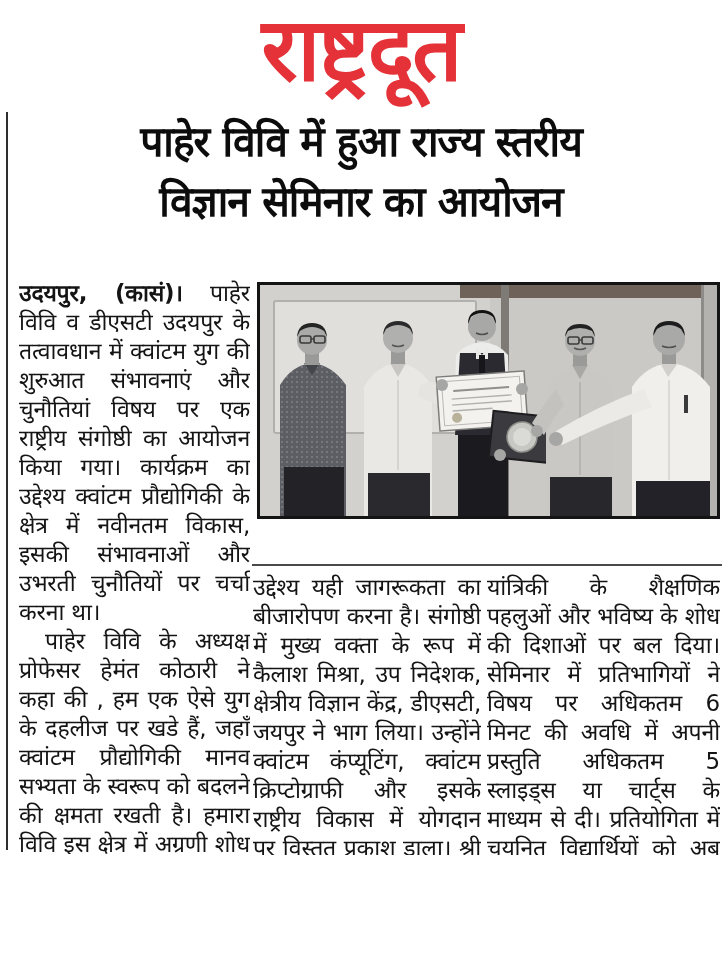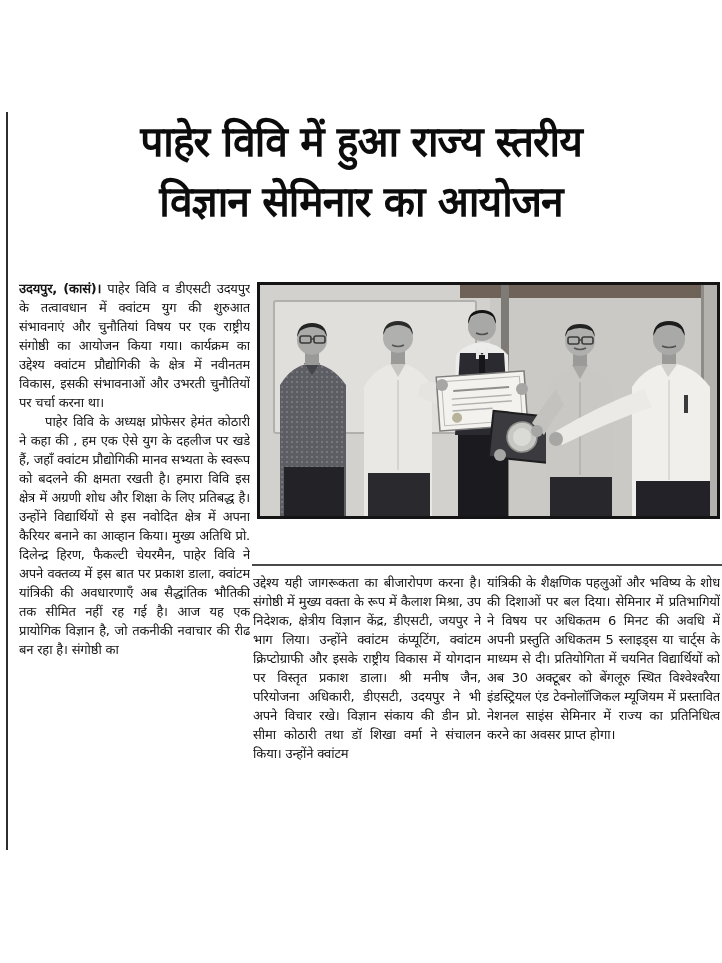--- a/index.html
+++ b/index.html
@@ -36,22 +36,22 @@
   }
   .vrule {
     position: absolute;
     left: 6px; top: 112px;
     width: 2px; height: 738px;
     background: #2e2e2e;
   }
   .colbox {
     position: absolute;
     text-align: justify;
-    font-size: 13px;
-    line-height: 19px;
+    font-size: 23px;
+    line-height: 29px;
     letter-spacing: -0.2px;
     color: #141414;
   }
   .colbox p + p { text-indent: 26px; }
   .dateline { font-weight: bold; }
   .col1 { left: 19px;  top: 279px; width: 231px; height: 575px; overflow: hidden; }
   .col2 { left: 253px; top: 573px; width: 228px; height: 282px; overflow: hidden; }
   .col3 { left: 487px; top: 573px; width: 233px; height: 282px; overflow: hidden; }
   .photo-frame {
     position: absolute;
@@ -76,20 +76,21 @@
     left: 252px; top: 564px;
     width: 470px; height: 2px;
     background: #4a4a4a;
   }
 </style>
 </head>
 <body>
 
 <div class="page">
 
+  <div class="masthead" style="color: rgb(229, 50, 56);">राष्ट्रदूत</div>
 
   <div class="headline">
     <div>पाहेर विवि में हुआ राज्य स्तरीय</div>
     <div>विज्ञान सेमिनार का आयोजन</div>
   </div>
 
   <div class="vrule"></div>
 
   <div class="colbox col1">
     <p><span class="dateline">उदयपुर, (कासं)।</span><span> पाहेर विवि व डीएसटी  उदयपुर के तत्वावधान में क्वांटम युग की शुरुआत संभावनाएं और चुनौतियां विषय पर एक राष्ट्रीय संगोष्ठी का आयोजन किया गया। कार्यक्रम का उद्देश्य क्वांटम प्रौद्योगिकी के क्षेत्र में नवीनतम विकास, इसकी संभावनाओं और उभरती चुनौतियों पर चर्चा करना था।</span></p>

